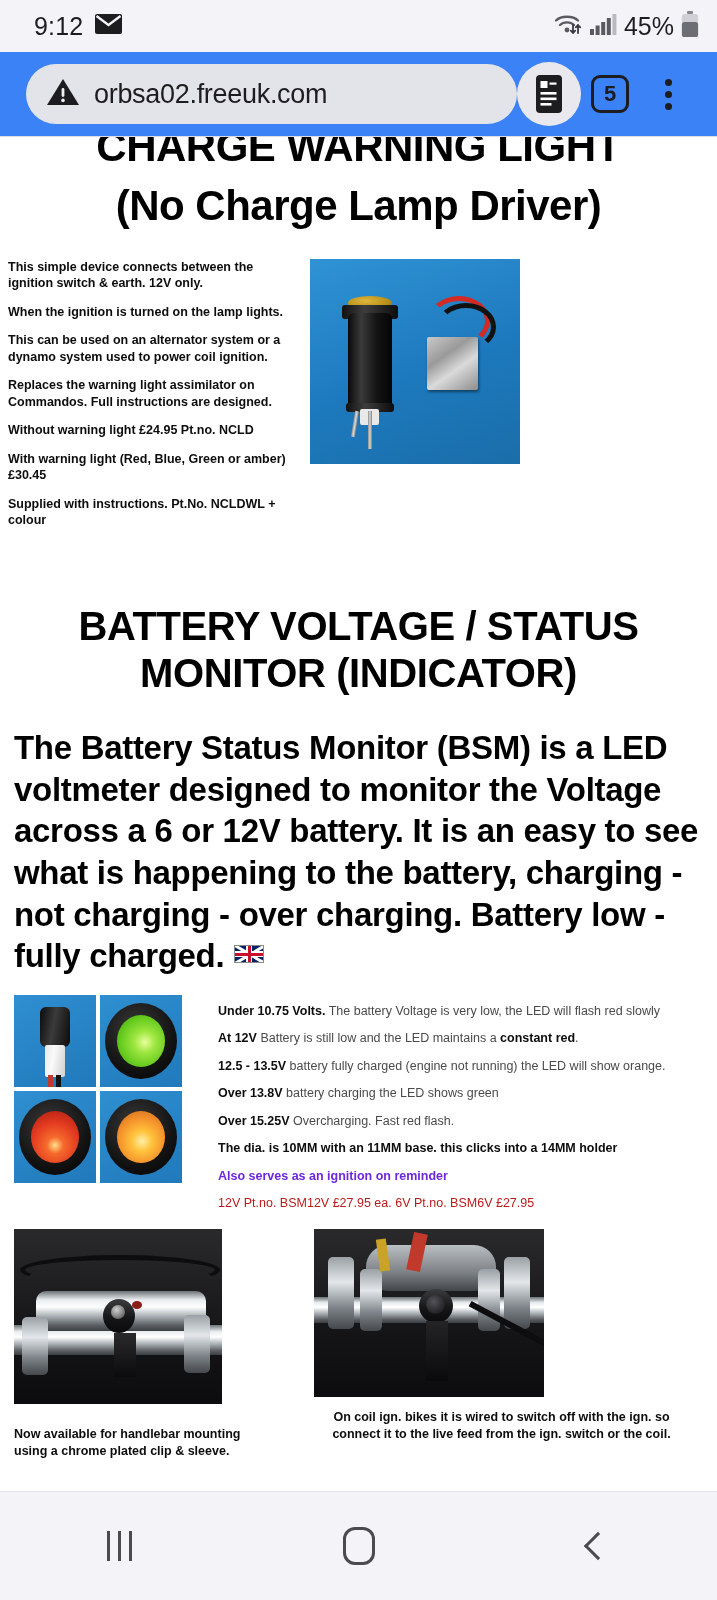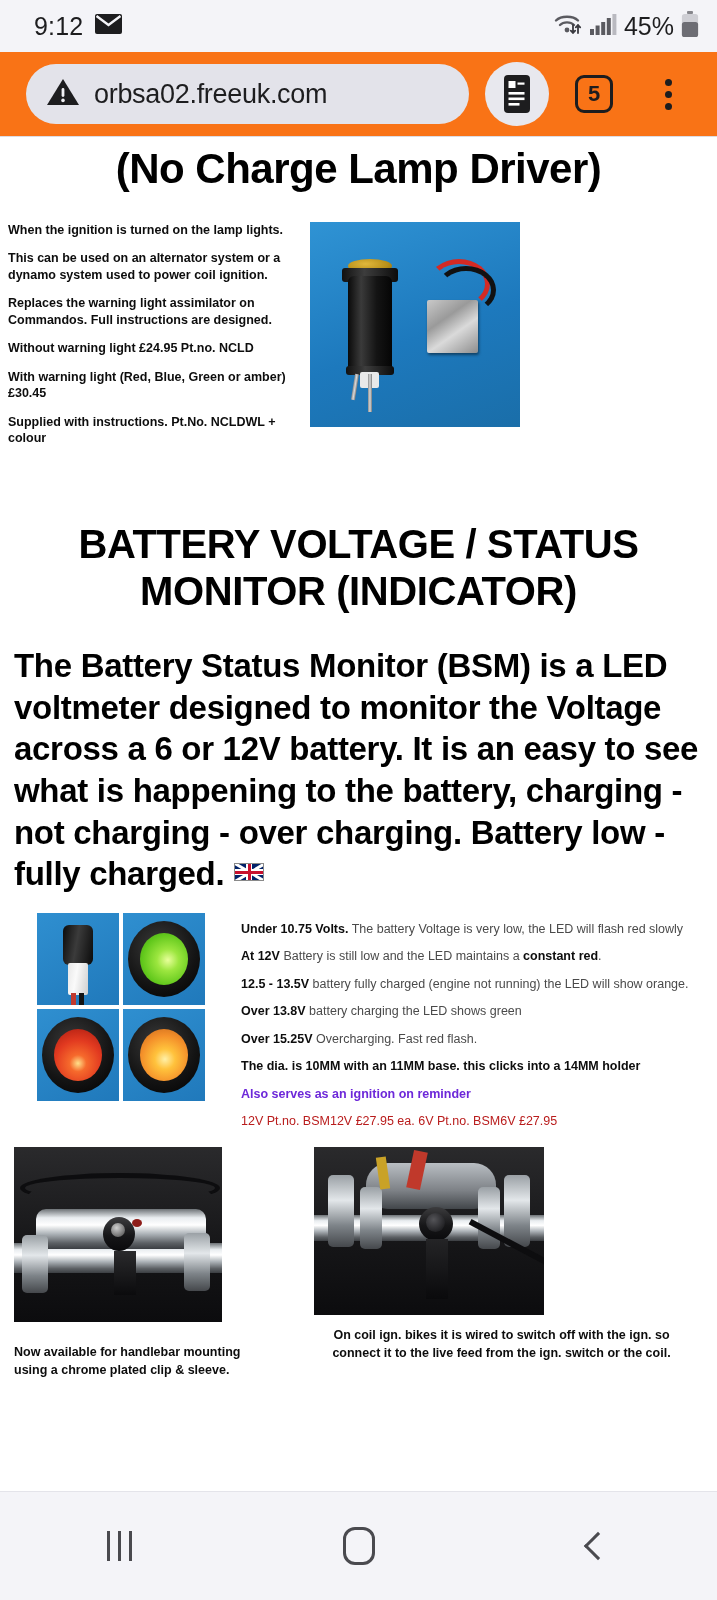--- a/index.html
+++ b/index.html
@@ -18,22 +18,22 @@
     padding: 0 18px 0 34px;
   }
   .sb-left { display: flex; align-items: center; gap: 12px; }
   .sb-clock { font-size: 25px; color: #1d1d1f; letter-spacing: .2px; }
   .sb-right { margin-left: auto; display: flex; align-items: center; gap: 7px; }
   .sb-batt-text { font-size: 25px; color: #1d1d1f; }
   .ic { display: block; }
 
   
   .browserbar {
-    height: 84px; background: #f97316;
-    display: flex; align-items: center; padding: 0 20px 0 26px; gap: 16px;
+    height: 84px; background: #3b82f6;
+    display: flex; align-items: center; padding: 0 20px 0 26px; 
   }
   .omnibox {
     flex: 1; height: 60px; background: #e3e3ea; border-radius: 30px;
     display: flex; align-items: center; padding: 0 20px; gap: 14px;
     min-width: 0;
   }
   .omni-url {
     font-size: 27px; color: #1d1d1f; white-space: nowrap;
     overflow: hidden; letter-spacing: -.3px;
   }
@@ -247,24 +247,26 @@
           <i></i>
           <i></i>
           <i></i>
         </span>
     </div>
   </div>
 
   <div class="pageview">
     <div class="pagescroll">
 
+      <h1 class="title clipped">CHARGE WARNING LIGHT</h1>
       <h1 class="title" style="margin-top:6px;">(No Charge Lamp Driver)</h1>
 
       <div class="row" style="margin-top:26px;">
         <div class="small" style="width:300px; padding:0 10px 0 8px;">
+          <p>This simple device connects between the ignition switch &amp; earth. 12V only.</p>
           <p>When the ignition is turned on the lamp lights.</p>
           <p>This can be used on an alternator system or a dynamo system used to power coil ignition.</p>
           <p>Replaces the warning light assimilator on Commandos. Full instructions are designed.</p>
           <p>Without warning light £24.95 Pt.no. NCLD</p>
           <p>With warning light (Red, Blue, Green or amber) £30.45</p>
           <p>Supplied with instructions. Pt.No. NCLDWL + colour</p>
         </div>
         <div class="photo ph-blue" style="width:210px; height:205px; margin-left:10px;">
           <div class="lampcap" style="left:38px; top:37px; width:44px; height:14px;"></div>
           <div class="lampcollar" style="left:32px; top:46px; width:56px; height:14px;"></div>
@@ -284,21 +286,21 @@
       <div class="sectionhead">MONITOR (INDICATOR)</div>
 
       <div class="bigpara" style="margin-top:30px;">
         <span>The Battery Status Monitor (BSM) is a LED voltmeter designed to monitor the Voltage across a 6 or 12V battery. It is an easy to see what is happening to the battery, charging - not charging - over charging. Battery low - fully charged.</span><span class="flag">
           <span class="fd1"></span><span class="fd2"></span>
           <span class="fc-h"></span><span class="fc-v"></span>
           <span class="fr-h"></span><span class="fr-v"></span>
         </span>
       </div>
 
-      <div class="row" style="margin-top:18px;padding-left:23px;">
+      <div class="row" style="margin-top:18px;">
         <div style="width:184px; padding-left:14px;">
           <div class="row" style="gap:4px;">
             <div class="photo ph-blue2 ledcell" style="width:82px; height:92px;">
               <div style="position:absolute; left:26px; top:12px; width:30px; height:40px; border-radius:6px; background:linear-gradient(100deg,#0b0b0b,#3b3b3b 45%,#0a0a0a);"></div>
               <div style="position:absolute; left:31px; top:50px; width:20px; height:32px; background:linear-gradient(100deg,#e7e7e7,#fafafa 40%,#cfcfcf); border-radius:2px;"></div>
               <div style="position:absolute; left:34px; top:80px; width:5px; height:14px; background:#c03a2e;"></div>
               <div style="position:absolute; left:42px; top:80px; width:5px; height:14px; background:#131313;"></div>
             </div>
             <div class="photo ph-blue2 ledcell" style="width:82px; height:92px;">
               <div class="bezel" style="width:72px; height:76px;">

